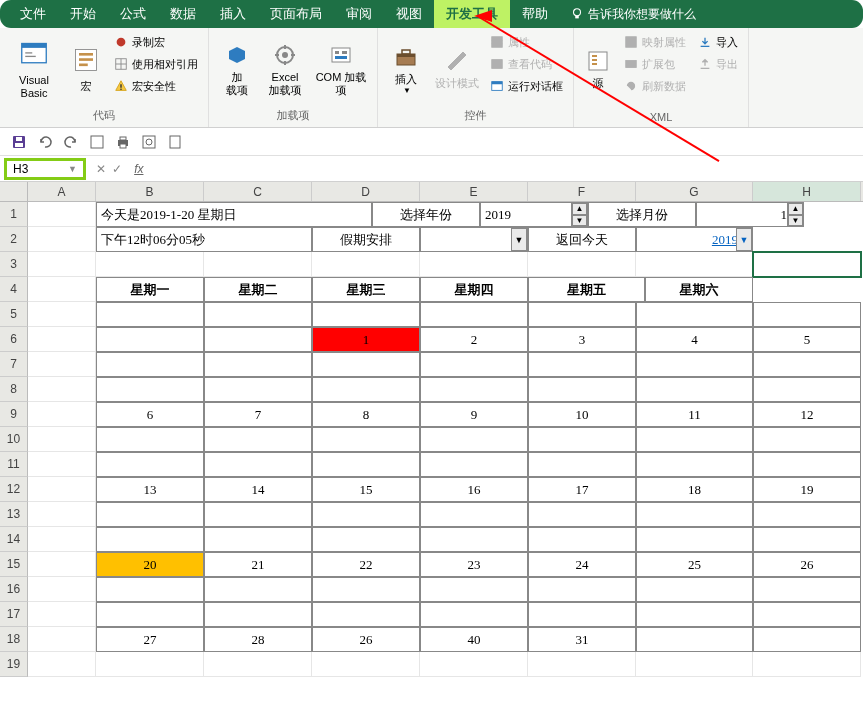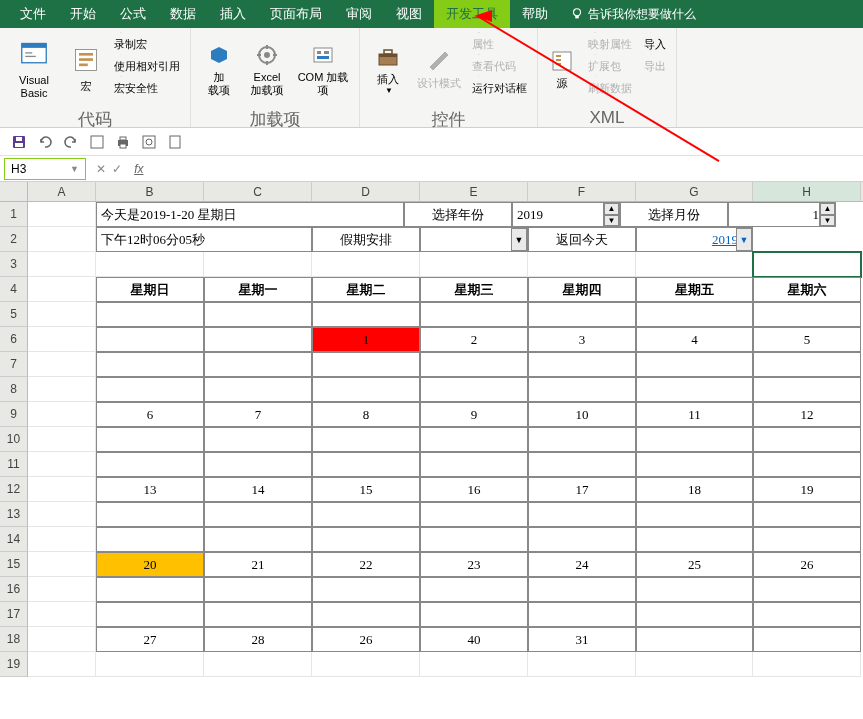--- a/index.html
+++ b/index.html
@@ -1,47 +1,47 @@
 <!DOCTYPE html>
 <html><head>
 <meta charset="utf-8">
 <style>
 * { box-sizing: border-box; margin: 0; padding: 0; }
 body { font-family: "Microsoft YaHei", Arial, sans-serif; font-size: 12px; background: #fff; width: 863px; height: 719px; overflow: hidden; position: relative; }
 
 
-.menubar { background: #1e7045; height: 28px; display: flex; align-items: center; padding: 0 8px; color: #fff; }
+.menubar { background: #1e7045; height: 28px; display: flex; align-items: center; padding: 0 8px; color: #fff; border-radius: 11px; }
 .menubar .tab { padding: 5px 12px; cursor: pointer; font-size: 13px; }
-.menubar .tab.active { background: #84cc16; color: #1e7045; }
+.menubar .tab.active { background: #bef264; color: #1e7045; font-weight: bold; }
 .menubar .tell { display: flex; align-items: center; gap: 4px; margin-left: 10px; }
 .lightbulb-icon { width: 14px; height: 14px; }
 
 
 .ribbon { background: #f5f6f4; height: 100px; border-bottom: 1px solid #d0d0d0; display: flex; position: relative; }
 .ribbon-group { display: flex; flex-direction: column; align-items: center; justify-content: space-between; padding: 4px 6px 2px; border-right: 1px solid #e0e0e0; }
 .ribbon-group-content { display: flex; align-items: flex-start; gap: 4px; }
-.ribbon-group-label { font-size: 17px; color: #666; padding-bottom: 2px; }
+.ribbon-group-label { font-size: 11px; color: #666; padding-bottom: 2px; }
 .big-btn { display: flex; flex-direction: column; align-items: center; justify-content: center; width: 56px; height: 76px; cursor: pointer; font-size: 11px; text-align: center; line-height: 1.2; }
 .big-btn .icon { width: 28px; height: 28px; margin-bottom: 6px; }
 .mid-btn { display: flex; flex-direction: column; align-items: center; width: 44px; height: 76px; cursor: pointer; font-size: 11px; text-align: center; line-height: 1.2; justify-content: center; }
 .mid-btn .icon { width: 24px; height: 24px; margin-bottom: 4px; }
 .small-list { display: flex; flex-direction: column; gap: 2px; }
-.small-btn { display: flex; align-items: flex-start; gap: 4px; font-size: 11px; cursor: pointer; height: 20px; padding: 0 4px; flex-direction: column; }
+.small-btn { display: flex; align-items: center; gap: 4px; font-size: 11px; cursor: pointer; height: 20px; padding: 0 4px; }
 .small-btn .icon { width: 14px; height: 14px; }
 .dropdown-caret { font-size: 8px; margin-left: 2px; }
 .disabled { color: #b0b0b0; }
 .disabled svg * { fill: #b0b0b0 !important; stroke: #b0b0b0 !important; }
 
 
 .quickbar { height: 28px; display: flex; align-items: center; gap: 8px; padding: 0 10px; border-bottom: 1px solid #e0e0e0; }
 .qbtn { width: 18px; height: 18px; cursor: pointer; display: flex; align-items: center; justify-content: center; }
 
 
 .formula-bar { height: 26px; display: flex; align-items: center; border-bottom: 1px solid #d0d0d0; }
-.name-box { width: 82px; height: 22px; border: 1px solid #84cc16; margin: 0 4px; padding: 2px 6px; font-size: 12px; background: #fff; display: flex; align-items: center; justify-content: space-between; }
+.name-box { width: 82px; height: 22px; border: 3px solid #84cc16; margin: 0 4px; padding: 2px 6px; font-size: 12px; background: #fff; display: flex; align-items: center; justify-content: space-between; }
 .name-box .caret { font-size: 9px; color: #888; }
 .fx-btns { display: flex; gap: 6px; padding: 0 6px; color: #888; }
 .fx-label { font-style: italic; color: #666; margin-left: 6px; text-decoration: underline; }
 
 
 .grid { position: relative; }
 .col-headers { display: flex; height: 20px; background: #e8e8e4; border-bottom: 1px solid #bbb; }
 .corner { width: 28px; border-right: 1px solid #bbb; background: #e8e8e4; }
 .col-h { border-right: 1px solid #ccc; text-align: center; font-size: 12px; line-height: 20px; color: #444; }
 .col-h.sel { background: #d6e6db; }
@@ -341,21 +341,21 @@
     <div class="col-h wD">D</div>
     <div class="col-h wE">E</div>
     <div class="col-h wF">F</div>
     <div class="col-h wG">G</div>
     <div class="col-h wH sel">H</div>
   </div>
   <div class="rows" id="rows">
       <div class="row">
         <div class="row-h">1</div>
         <div class="cell wA"></div>
-        <div class="cell wB bordered left" style="width: 308px;">今天是2019-1-20 星期日</div>
+        <div class="cell wB bordered left" style="width: 276px;">今天是2019-1-20 星期日</div>
         <div class="cell wC bordered">选择年份</div>
         <div class="cell wD bordered left">2019<div class="spinner">
             <div>▲</div>
             <div>▼</div>
           </div></div>
         <div class="cell wE bordered">选择月份</div>
         <div class="cell wF bordered right">1<div class="spinner">
             <div>▲</div>
             <div>▼</div>
           </div></div>
@@ -378,21 +378,20 @@
         <div class="cell wC"></div>
         <div class="cell wD"></div>
         <div class="cell wE"></div>
         <div class="cell wF"></div>
         <div class="cell wG"></div>
         <div class="cell wH selected"></div>
       </div>
       <div class="row">
         <div class="row-h">4</div>
         <div class="cell wA"></div>
-        <div class="cell wB head">星期日</div>
         <div class="cell wC head">星期一</div>
         <div class="cell wD head">星期二</div>
         <div class="cell wE head">星期三</div>
         <div class="cell wF head">星期四</div>
         <div class="cell wG head">星期五</div>
         <div class="cell wH head">星期六</div>
       </div>
       <div class="row">
         <div class="row-h">5</div>
         <div class="cell wA"></div>

